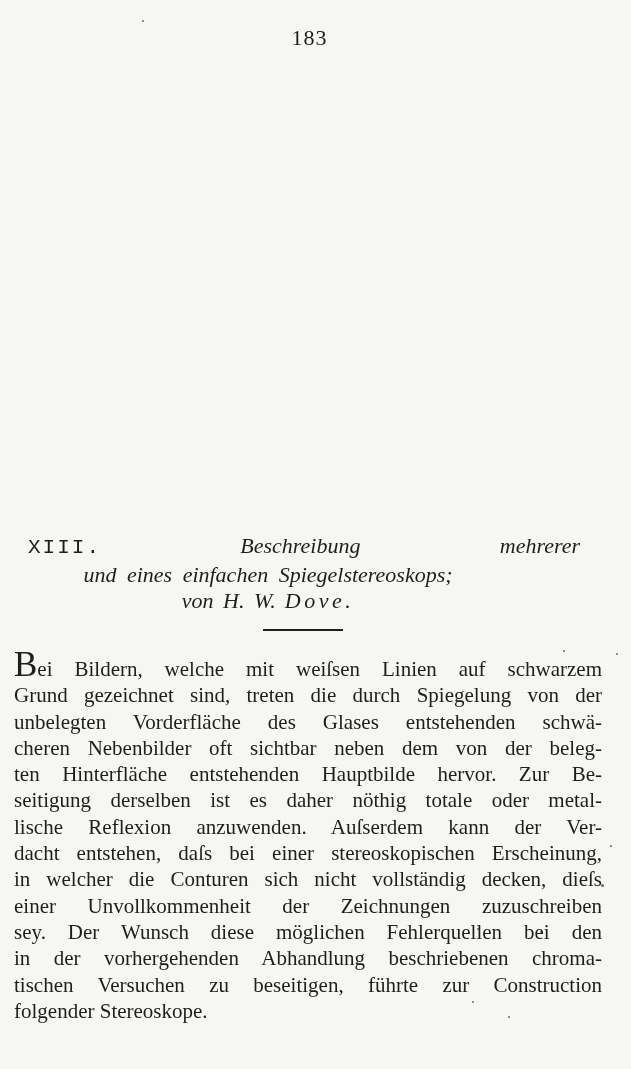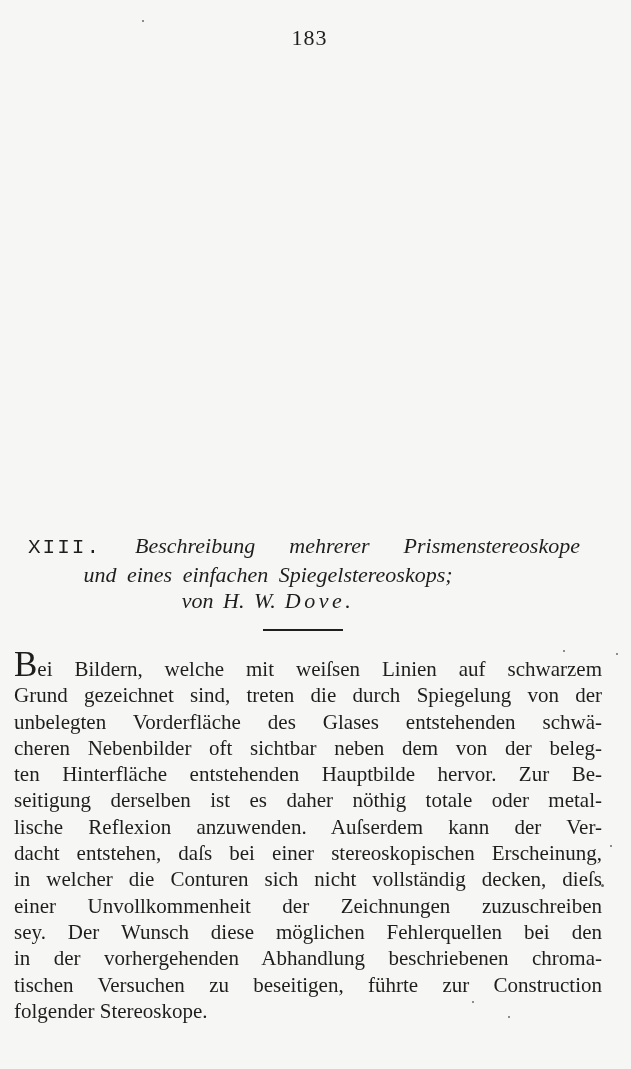--- a/index.html
+++ b/index.html
@@ -102,21 +102,20 @@
   <span class="speck s6"></span>
   <span class="speck s7"></span>
   <span class="speck s8"></span>
   <span class="speck s9"></span>
 
   <header class="titleblock">
     <div class="t-line1">
       <span class="numeral">XIII.</span>
       <span class="t-word">Beschreibung</span>
       <span class="t-word">mehrerer</span>
-      <span class="t-word">Prismenstereoskope</span>
     </div>
     <div class="t-line2">und eines einfachen Spiegelstereoskops;</div>
     <div class="t-line3">
       <span>von H. W.</span><span class="spaced">Dove.</span>
     </div>
     <div class="rule"></div>
   </header>
 
   <main class="bodytext">
     <div class="bl"><span class="dropcap">B</span><span>ei Bildern, welche mit weiſsen Linien auf schwarzem</span></div>

